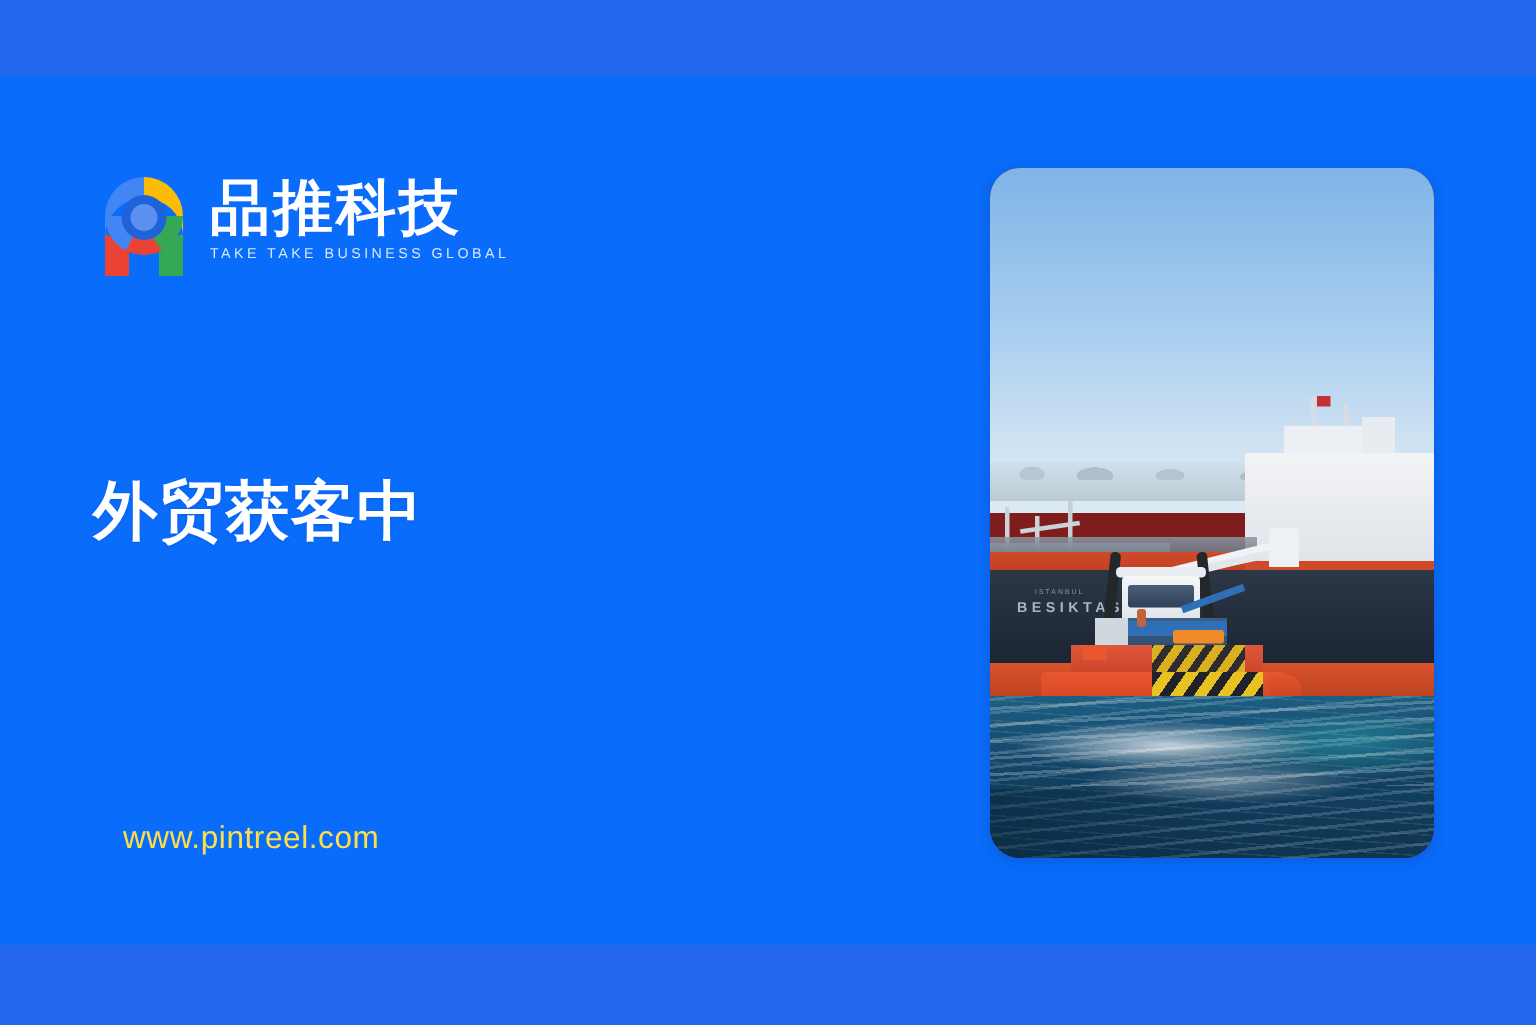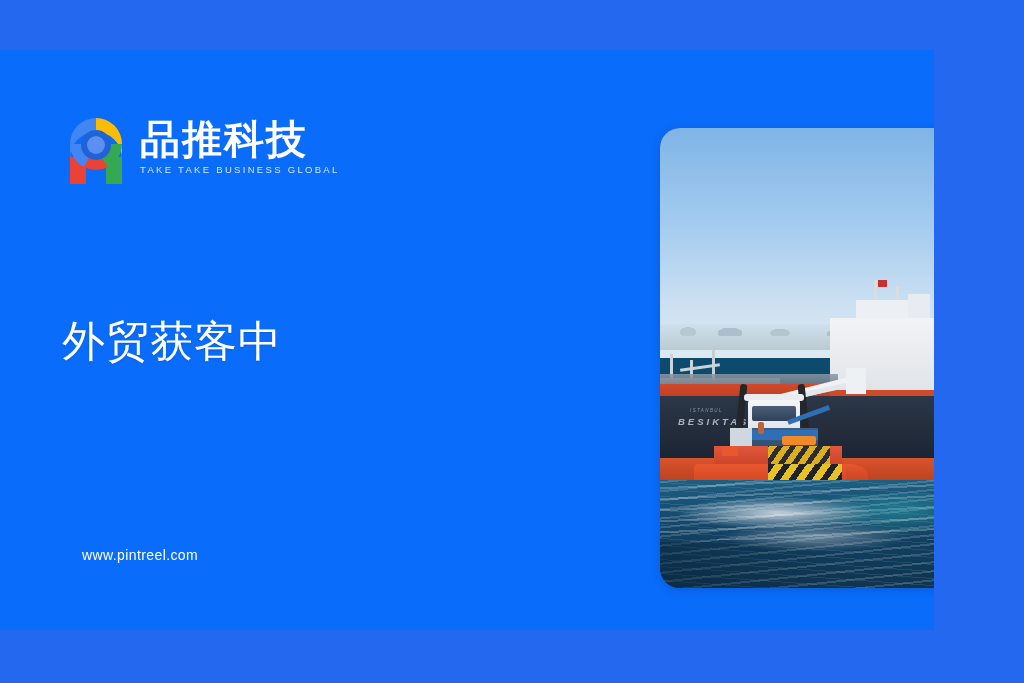--- a/index.html
+++ b/index.html
@@ -1,21 +1,21 @@
 <!DOCTYPE html>
 <html><head>
 <meta charset="utf-8">
 <style>
   html,body{margin:0;padding:0;}
   body{
     width:1024px;height:683px;overflow:hidden;
     font-family:"Liberation Sans","DejaVu Sans",sans-serif;
     background:#2468f0;
   }
-  .canvas{position:relative;width:934px;height:683px;background:#2468f0;overflow:hidden;}
+  .canvas{position:relative;width:1024px;height:683px;background:#2468f0;overflow:hidden;}
 
   
   .main-field{position:absolute;left:0;top:50px;width:1024px;height:580px;background:#0a6cfb;}
   .band-top{position:absolute;left:0;top:0;width:1024px;height:50px;background:#2468f0;}
   .band-bottom{position:absolute;left:0;top:630px;width:1024px;height:53px;background:#2468f0;}
 
   
   .logo-block{position:absolute;left:64px;top:112px;display:flex;align-items:flex-start;}
   .logo-mark{position:relative;width:64px;height:72px;flex:none;}
   .logo-text{margin-left:12px;padding-top:6px;}
@@ -25,37 +25,36 @@
     font-family:"Liberation Sans","DejaVu Sans",sans-serif;
   }
   .brand-tagline{
     margin-top:4px;font-size:9.5px;letter-spacing:2.3px;color:#d7e6ff;
     font-weight:400;white-space:nowrap;
   }
 
   
   .headline{position:absolute;left:62px;top:312px;width:600px;}
   .headline-line{
-    color:#ffffff;font-weight:400;font-size:43px;line-height:58px;
+    color:#ffffff;font-weight:700;font-size:43px;line-height:58px;
     letter-spacing:1px;white-space:nowrap;
     text-shadow:0 1px 2px rgba(0,40,120,.18);
   }
 
   
   .site-url{
     position:absolute;left:82px;top:547px;
-    color:#ffffff;font-size:14px;letter-spacing:.4px;font-weight:400;
+    color:#fde047;font-size:21px;letter-spacing:.4px;font-weight:400;
   }
 
   
   .photo-card{
-    position:absolute;left:660px;top:128px;width:296px;height:460px;
-    border-radius:20px;overflow:hidden;background:#0c4a6e;
+    position:absolute;left:660px;top:112px;width:296px;height:460px;
+    border-radius:20px;overflow:hidden;background:#7f1d1d;
     box-shadow:0 2px 10px rgba(0,20,60,.18);
-    font-style:italic;
   }
   .ph{position:absolute;}
   
   .sky{left:0;top:0;width:296px;height:230px;
     background:linear-gradient(#7fb4e6 0%,#a7cdef 45%,#cfe2f2 80%,#ddeaf3 100%);}
   
   .shore{left:0;top:196px;width:296px;height:26px;
     background:linear-gradient(#cfe0ee,#b9c9cf);opacity:.95;}
   .shore-hills{left:0;top:190px;width:296px;height:18px;
     background:

